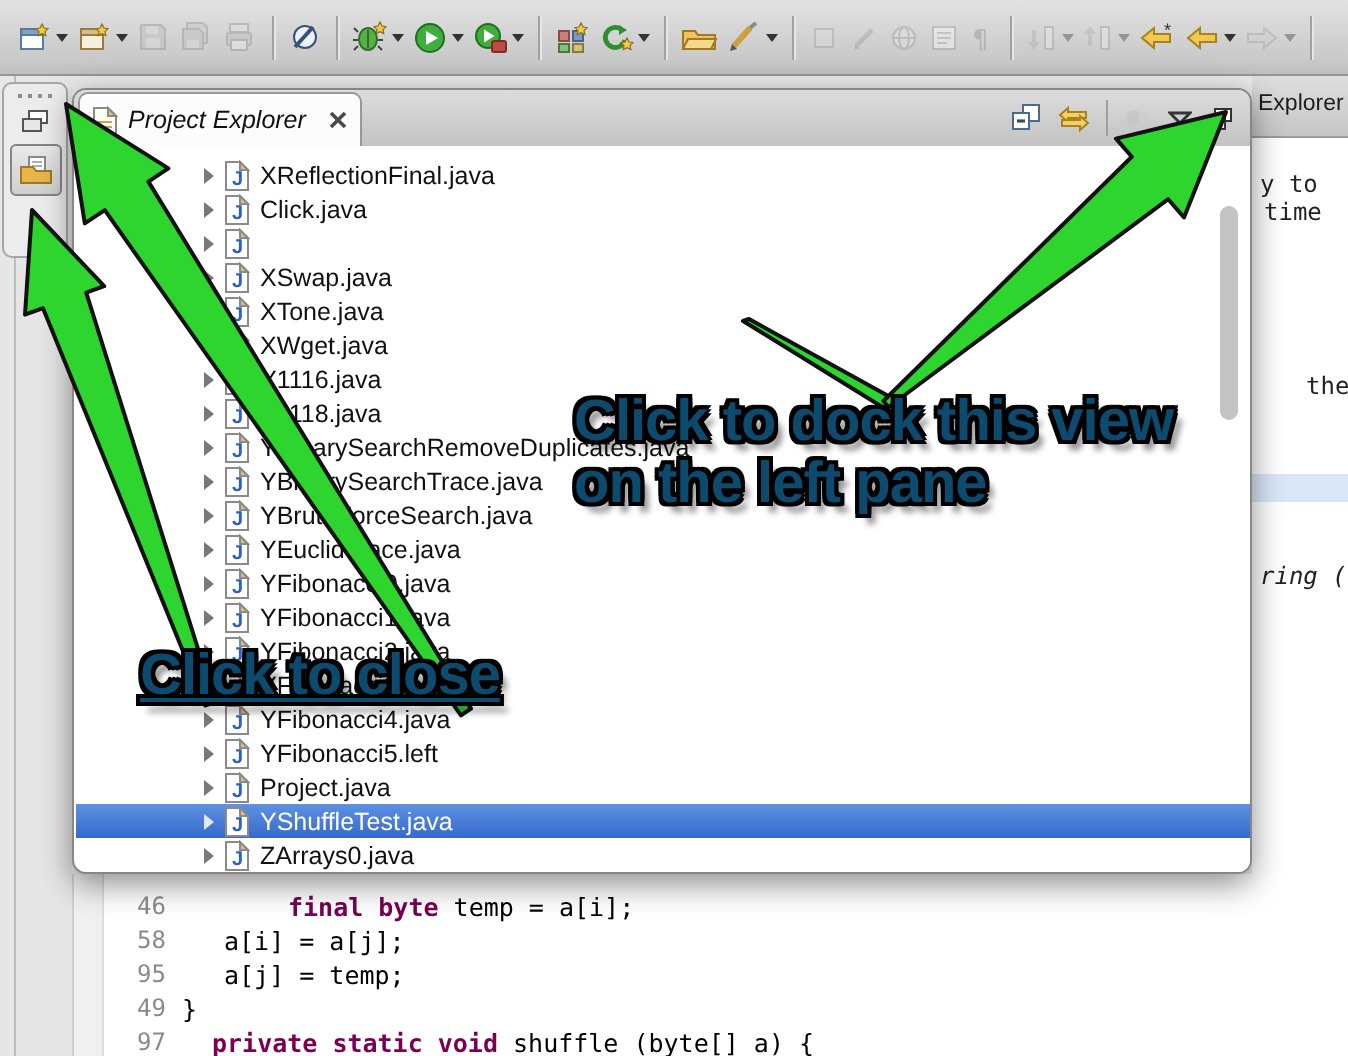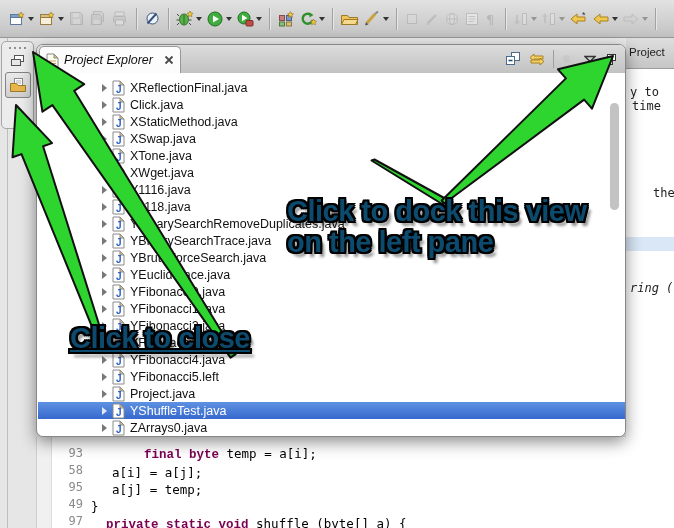--- a/index.html
+++ b/index.html
@@ -34,21 +34,21 @@
   #frag-ring{font-style:italic;}
   #cur-line-band{position:absolute;left:0;top:199px;width:48px;height:14px;background:#d9e7f6;}
   
   #editor-bottom{position:absolute;left:36px;top:437px;width:638px;height:91px;background:#fff;overflow:hidden;
     border-left:1px solid #cfcfcf;box-sizing:border-box;}
   #ann-ruler{position:absolute;left:0;top:0;width:14px;height:91px;background:#f0f0f0;border-right:1px solid #ddd;}
   #linenums{position:absolute;left:14px;top:8px;width:32px;text-align:right;
     font-family:"DejaVu Sans Mono",monospace;font-size:12px;line-height:17px;color:#8a8a8a;}
   #codelines{position:absolute;left:54px;top:8px;right:0;
     font-family:"DejaVu Sans Mono",monospace;font-size:12.5px;line-height:17px;color:#000;white-space:pre;}
-  .kw{color:#7b0052;font-weight:bold;font-family:Liberation Mono, monospace;}
+  .kw{color:#7b0052;font-weight:bold;}
   
   #float-win{position:absolute;left:36px;top:44px;width:590px;height:393px;background:#fff;
     border:1px solid #878787;border-radius:7px;box-shadow:0 5px 16px rgba(0,0,0,.45);box-sizing:border-box;}
   #fw-header{position:absolute;left:0;top:0;right:0;height:28px;
     background:linear-gradient(#dcdcdc,#c2c2c2);border-radius:6px 6px 0 0;border-bottom:1px solid #a8a8a8;}
   #fw-tab{position:absolute;left:2px;top:1px;width:142px;height:27px;background:#fcfcfc;
     border:1px solid #979797;border-bottom:none;border-radius:5px 5px 0 0;display:flex;align-items:center;
     padding:0 6px;box-sizing:border-box;gap:5px;font-style:italic;}
   #fw-tab .tab-label{font-size:12.5px;color:#111;white-space:nowrap;flex:1;}
   #fw-hdr-icons{position:absolute;right:8px;top:2px;height:24px;display:flex;align-items:center;gap:7px;}
@@ -269,33 +269,33 @@
           <line x1="7" y1="4" x2="12" y2="4" stroke="#b0b0b0"></line>
             <line x1="7" y1="6" x2="12" y2="6" stroke="#b0b0b0"></line>
           <path d="M1.5,6.5 h6 l1.5,2 h7.5 v6 h-15 z" fill="#e7b54c" stroke="#9c7a26"></path>
         </svg>
       </div>
     </div>
   </div>
 
   <div id="editor-right">
     <div class="tabstrip">
-      <span>Project</span>
+      <span>Explorer</span>
     </div>
     <span class="frag" style="left:4px;top:47px;">y to</span>
     <span class="frag" style="left:6px;top:61px;">time</span>
     <span class="frag" style="left:7px;top:148px;margin-left:20px;">the</span>
     <div id="cur-line-band"></div>
     <span class="frag" id="frag-ring" style="left:4px;top:243px;">ring (</span>
   </div>
 
   <div id="editor-bottom">
     <div id="ann-ruler"></div>
     <div id="linenums">
-        <div>93</div>
+        <div>46</div>
         <div>58</div>
         <div>95</div>
         <div>49</div>
         <div>97</div>
       </div>
     <div id="codelines"><div style="padding-left: 53px;"><span class="kw">final byte</span><span> temp = a[i];</span></div><div style="padding-left: 21px;"><span>a[i] = a[j];</span></div><div style="padding-left: 21px;"><span>a[j] = temp;</span></div><div style="padding-left: 0px;"><span>}</span></div><div style="padding-left: 15px;"><span class="kw">private static void</span><span> shuffle (byte[] a) {</span></div></div>
   </div>
 
   <div id="float-win">
     <div id="fw-header">
@@ -371,21 +371,20 @@
         </div>
         <div class="trow">
           <span class="tri"></span>
           <span class="jicon">
             <svg width="13" height="16" viewBox="0 0 13 16">
               <path d="M1,1 h7 l4,4 v10 h-11 z" fill="#fff" stroke="#8a8a8a"></path>
               <path d="M8,1 l4,4 h-4 z" fill="#e0c080" stroke="#8a8a8a"></path>
               <text x="4" y="12.5" font-size="10" font-weight="bold" font-family="Liberation Sans" fill="#2b5fc4">J</text>
             </svg>
           </span>
-          <span class="tlabel">XStaticMethod.java</span>
         </div>
         <div class="trow">
           <span class="tri"></span>
           <span class="jicon">
             <svg width="13" height="16" viewBox="0 0 13 16">
               <path d="M1,1 h7 l4,4 v10 h-11 z" fill="#fff" stroke="#8a8a8a"></path>
               <path d="M8,1 l4,4 h-4 z" fill="#e0c080" stroke="#8a8a8a"></path>
               <text x="4" y="12.5" font-size="10" font-weight="bold" font-family="Liberation Sans" fill="#2b5fc4">J</text>
             </svg>
           </span>

